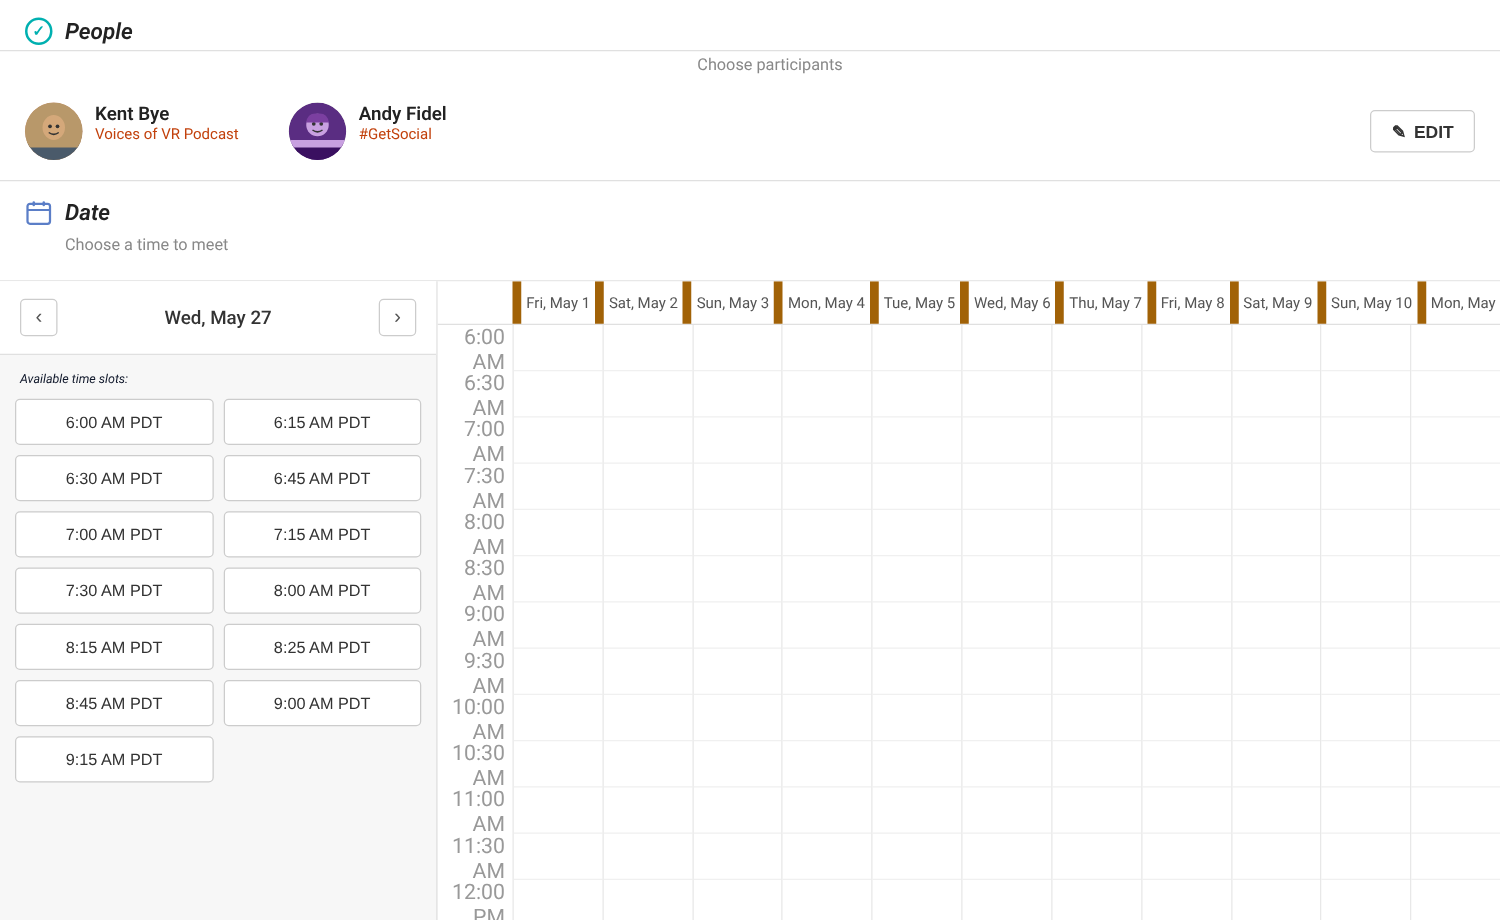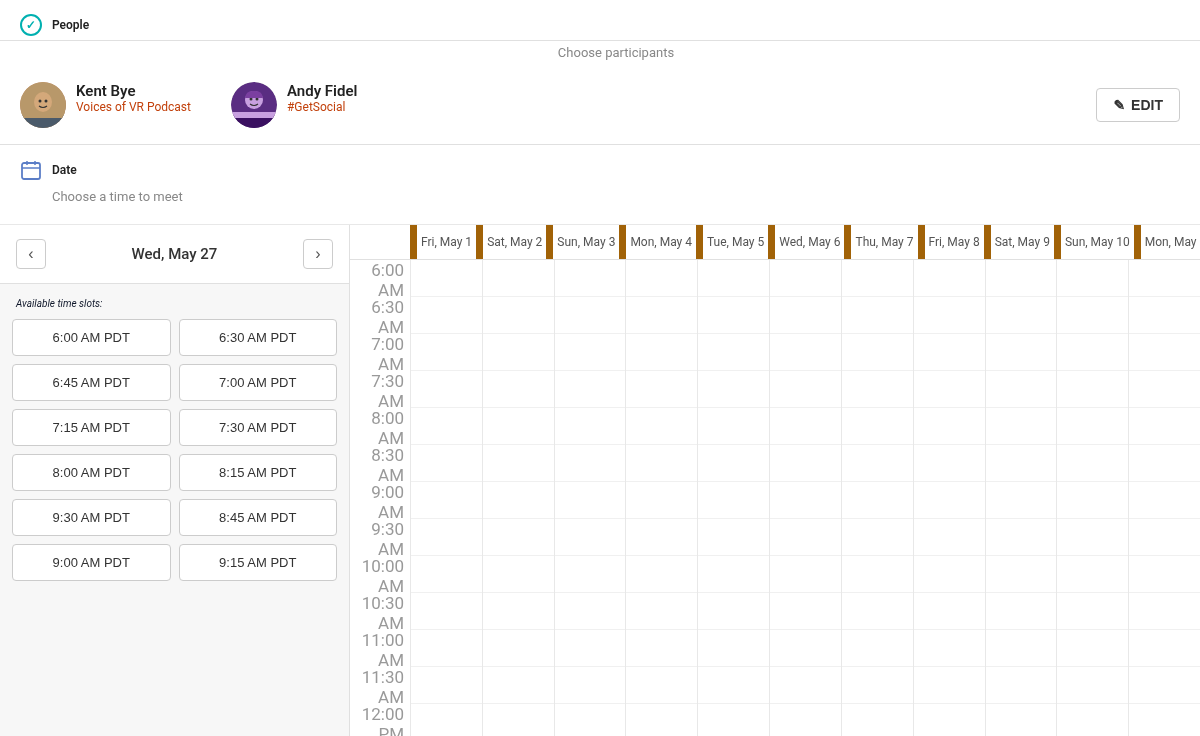--- a/index.html
+++ b/index.html
@@ -4,21 +4,21 @@
   <style>
     * { box-sizing: border-box; margin: 0; padding: 0; }
     body { font-family: -apple-system, BlinkMacSystemFont, 'Segoe UI', Roboto, sans-serif; background: #fff; color: #333; font-size: 14px; }
 
     .page { width: 1200px; min-height: 736px; overflow: hidden; }
 
     
     .section-header { display: flex; align-items: center; gap: 10px; padding: 14px 20px 4px 20px; border-bottom: 1px solid #e0e0e0; }
     .section-icon-check { width: 22px; height: 22px; border: 2px solid #00b0b0; border-radius: 50%; display: flex; align-items: center; justify-content: center; flex-shrink: 0; }
     .section-icon-check::after { content: '✓'; color: #00b0b0; font-size: 12px; font-weight: bold; }
-    .section-title { font-size: 12px; font-weight: 600; color: #222; }
+    .section-title { font-size: 18px; font-weight: 600; color: #222; font-style: italic; }
     .section-subtitle { font-size: 13px; color: #888; padding: 4px 20px 12px 52px; text-align: center; }
 
     
     .participants-row { display: flex; align-items: center; padding: 10px 20px 16px 20px; }
     .participant { display: flex; align-items: flex-start; gap: 10px; margin-right: 40px; }
     .avatar { width: 46px; height: 46px; border-radius: 50%; background: #ccc; overflow: hidden; display: flex; align-items: center; justify-content: center; flex-shrink: 0; }
     .participant-info .name { font-size: 15px; font-weight: 600; color: #222; }
     .participant-info .subtitle { font-size: 12px; color: #c2410c; }
     .edit-btn { margin-left: auto; border: 1px solid #ccc; background: #fff; padding: 8px 16px; border-radius: 4px; cursor: pointer; display: flex; align-items: center; gap: 6px; font-size: 14px; font-weight: 600; color: #333; }
     .edit-icon { font-size: 14px; }
@@ -130,28 +130,29 @@
 
     <div class="timeslots-panel">
       <div class="timeslots-nav">
         <button class="nav-arrow">‹</button>
         <span class="nav-date">Wed, May 27</span>
         <button class="nav-arrow">›</button>
       </div>
       <div class="timeslots-label">Available time slots:</div>
       <div class="timeslots-grid" id="timeslots-grid">
       <button class="time-slot">6:00 AM PDT</button>
+          <button class="time-slot">6:15 AM PDT</button>
           <button class="time-slot">6:30 AM PDT</button>
           <button class="time-slot">6:45 AM PDT</button>
           <button class="time-slot">7:00 AM PDT</button>
           <button class="time-slot">7:15 AM PDT</button>
           <button class="time-slot">7:30 AM PDT</button>
           <button class="time-slot">8:00 AM PDT</button>
           <button class="time-slot">8:15 AM PDT</button>
-          <button class="time-slot">9:30 AM PDT</button>
+          <button class="time-slot">8:25 AM PDT</button>
           <button class="time-slot">8:45 AM PDT</button>
           <button class="time-slot">9:00 AM PDT</button>
           <button class="time-slot">9:15 AM PDT</button>
         </div>
     </div>
 
     <div class="grid-calendar">
       <div class="grid-header">
         <div class="grid-time-spacer"></div>
         <div class="grid-day-headers" id="day-headers">

